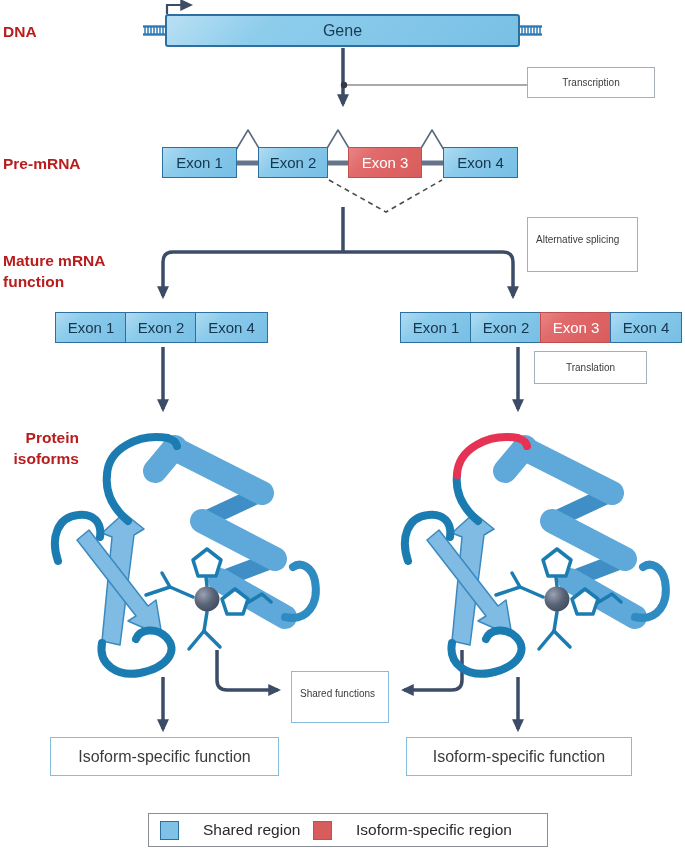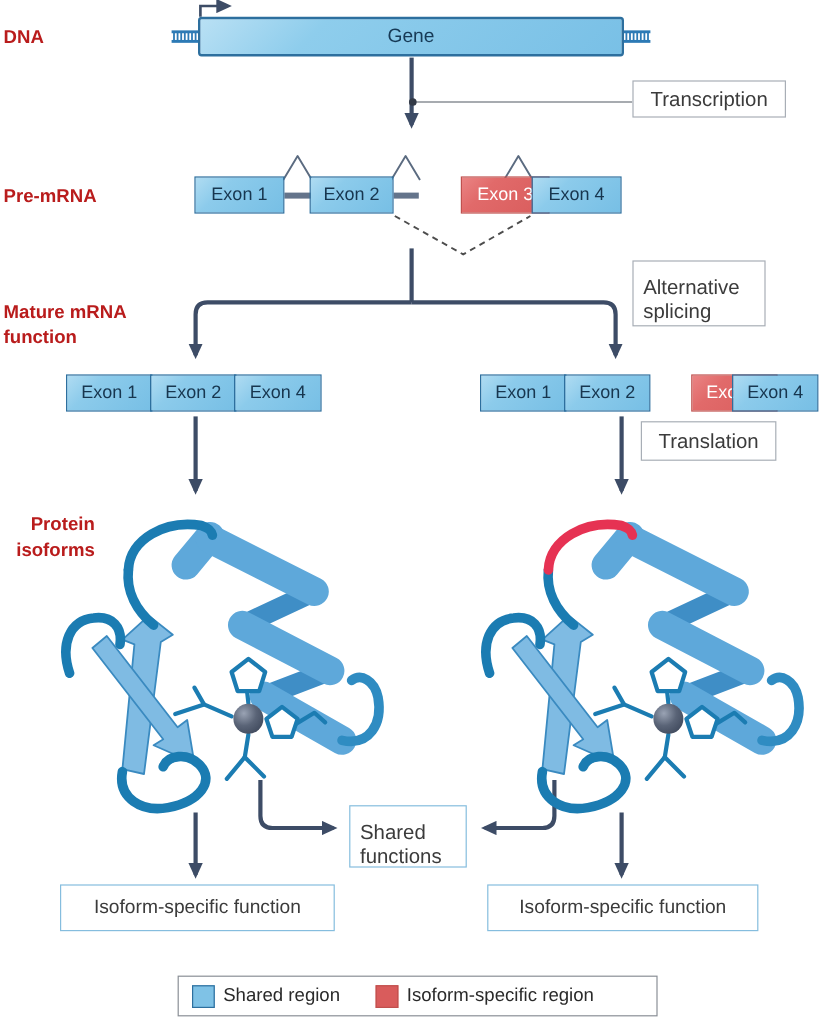--- a/index.html
+++ b/index.html
@@ -7,32 +7,32 @@
   .overlay{position:absolute;left:0;top:0;}
   .stage-label{position:absolute;font-weight:bold;font-size:15.5px;color:#b91c1c;line-height:21px;}
   .gene-box{position:absolute;left:165px;top:14px;width:355px;height:33px;box-sizing:border-box;
     border:2px solid var(--shared-border,#2d6f9e);border-radius:3px;
     background:linear-gradient(135deg,#b9e0f4 0%,#8ecdec 28%,#79c0e6 100%);
     display:flex;align-items:center;justify-content:center;font-size:16px;color:#173a56;}
   .exon{position:absolute;height:31px;box-sizing:border-box;border:1.8px solid var(--shared-border,#2d6f9e);
     background:linear-gradient(135deg,#b0dcf2 0%,#8ccbeb 32%,#77bfe5 100%);
     display:flex;align-items:center;justify-content:center;font-size:15px;color:#17364f;}
   .exon.specific{border-color:var(--specific-border,#c0504e);
-    background:linear-gradient(135deg,#ea8484 0%,#e16a6a 30%,var(--specific-fill,#d95c5c) 100%);color:#fff;margin-left:36px;}
-  .ann{position:absolute;box-sizing:border-box;background:#fff;font-size:17px;color:#3b3b3b;}
+    background:linear-gradient(135deg,#ea8484 0%,#e16a6a 30%,var(--specific-fill,#d95c5c) 100%);color:#fff;}
+  .ann{position:absolute;box-sizing:border-box;background:#fff;font-size:10px;color:#3b3b3b;}
   .ann.gray{border:1.4px solid #a8aeb6;}
   .ann.blue{border:1.4px solid #85bdde;}
   .ann.center{display:flex;align-items:center;justify-content:center;text-align:center;}
   .ann.pad{padding:12px 8px;line-height:20px;}
   .protein-svg{position:absolute;width:280px;height:260px;}
   .protein-a{--vloop:var(--loop,#1b7cb2);}
   .protein-b{--vloop:var(--specific-loop,#e63253);}
   .legend-box{position:absolute;left:148px;top:813px;width:400px;height:34px;box-sizing:border-box;
     border:1.6px solid #8a8f96;background:#fff;}
-  .legend-item{position:absolute;top:0;height:100%;display:flex;align-items:center;gap:7px;
+  .legend-item{position:absolute;top:0;height:100%;display:flex;align-items:center;gap:24px;
     font-size:15.5px;color:#2a2a2a;}
   .swatch{width:19px;height:19px;box-sizing:border-box;}
   .swatch.shared{background:var(--shared-fill,#7fc2e6);border:1.5px solid var(--shared-border,#2d6f9e);}
   .swatch.specific{background:var(--specific-fill,#d95c5c);border:1.5px solid var(--specific-border,#c0504e);}
 </style>
 </head>
 <body>
 
 <div class="canvas">
 

